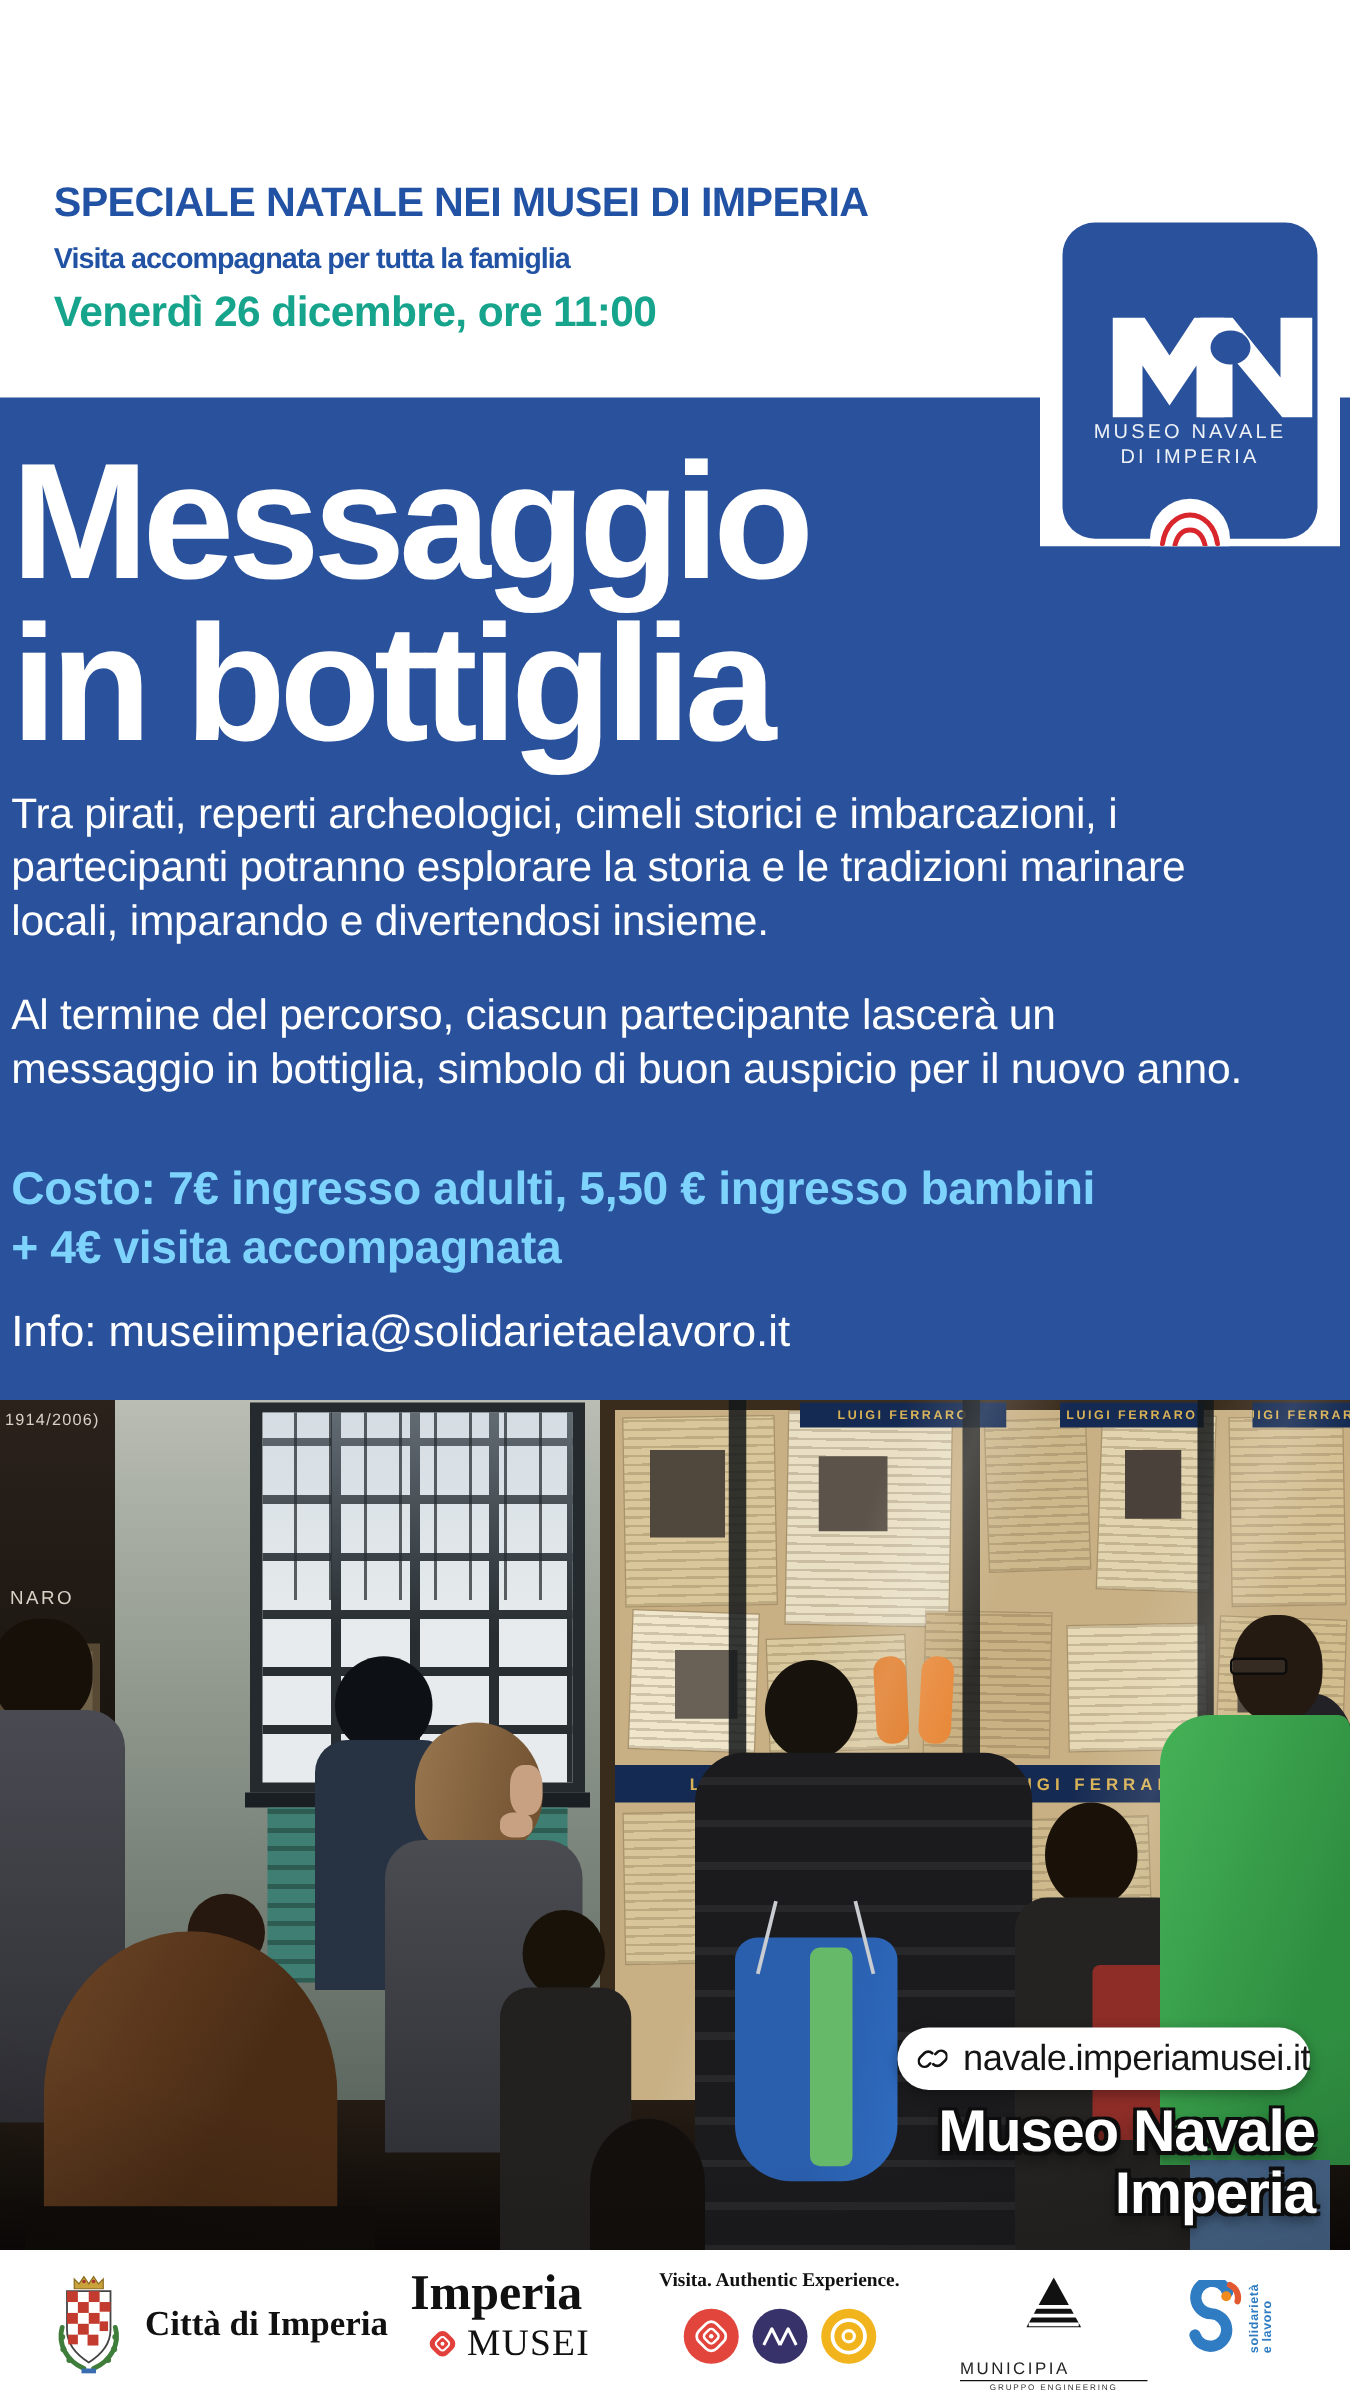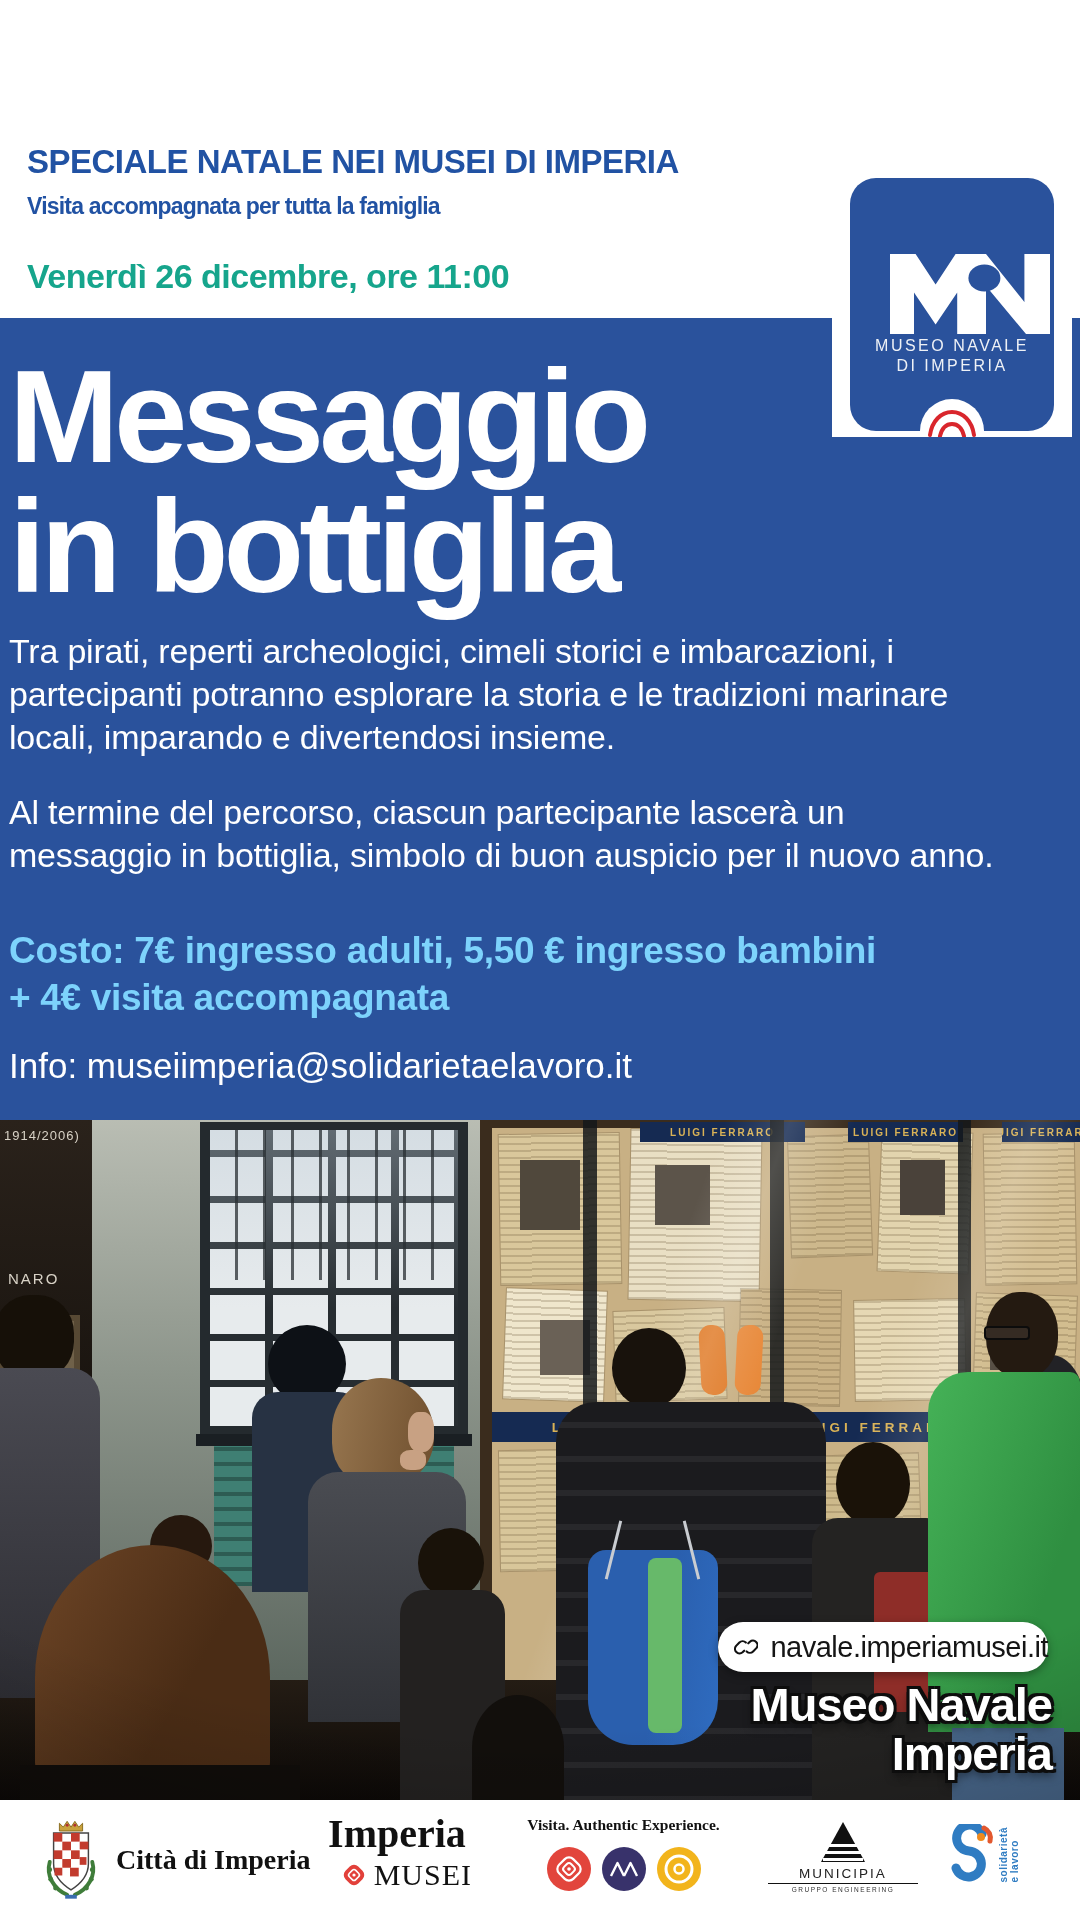--- a/index.html
+++ b/index.html
@@ -1,24 +1,24 @@
 <!DOCTYPE html>
 <html><head>
 <meta charset="utf-8">
 <style>
   html,body{margin:0;padding:0;background:#555;}
   .poster{position:relative;width:1080px;height:1920px;margin:0 auto;background:#ffffff;overflow:hidden;
           font-family:"Liberation Sans",sans-serif;}
   .abs{position:absolute;}
 
   
-  .hdr{position:absolute;left:27px;top:140px;width:700px;}
+  .hdr{position:absolute;left:43px;top:140px;width:700px;}
   .hdr-l1{font-size:33px;font-weight:800;color:#2152a3;letter-spacing:-.5px;line-height:44px;}
   .hdr-l2{font-size:23px;font-weight:700;color:#2152a3;letter-spacing:-.8px;line-height:44px;}
-  .hdr-l3{font-size:34px;font-weight:800;color:#16a58c;letter-spacing:-.5px;line-height:44px;margin-top:26px;}
+  .hdr-l3{font-size:34px;font-weight:800;color:#16a58c;letter-spacing:-.5px;line-height:44px;}
 
   
   .logo-card{position:absolute;left:832px;top:160px;width:240px;height:277px;background:#fff;overflow:hidden;z-index:5;}
   .logo-box{position:absolute;left:18px;right:18px;top:18px;bottom:6px;background:#2a529c;border-radius:26px;}
   .mn{position:absolute;left:40px;top:76px;width:160px;height:80px;}
   .logo-name{position:absolute;left:0;right:0;top:158px;text-align:center;color:#eef1f6;
              font-weight:400;font-size:16px;letter-spacing:2.5px;line-height:20px;}
   .logo-circle{position:absolute;left:88px;top:239px;width:64px;height:64px;border-radius:50%;background:#fff;}
   .logo-circle svg{position:absolute;left:6px;top:8px;}
 
@@ -51,21 +51,21 @@
   
   .footer{position:absolute;left:0;top:1800px;width:1080px;height:120px;background:#fff;}
   .fg{position:absolute;}
   .serif{font-family:"Liberation Serif",serif;}
   .citta-txt{font-size:28px;font-weight:700;color:#111;}
   .imperia-t{font-size:40px;font-weight:700;color:#111;line-height:40px;}
   .musei-row{display:flex;align-items:center;justify-content:flex-end;gap:7px;margin-top:4px;}
   .musei-t{font-size:30px;color:#111;letter-spacing:1px;}
   .auth-t{font-size:15.5px;font-weight:700;color:#111;text-align:center;}
   .circ-row{display:flex;gap:9px;justify-content:center;margin-top:12px;}
-  .muni-t{font-size:13.5px;letter-spacing:2px;color:#222;margin-top:0;text-align:center;}
+  .muni-t{font-size:13.5px;letter-spacing:2px;color:#222;margin-top:20px;}
   .muni-sub{font-size:6.5px;letter-spacing:1.5px;color:#333;text-align:center;border-top:1.5px solid #111;
             padding-top:2px;margin-top:2px;}
   .sol-txt{writing-mode:vertical-rl;transform:rotate(180deg);font-size:10px;font-weight:700;color:#2f7cc2;
            line-height:11px;letter-spacing:.5px;}
 </style>
 </head>
 <body>
 
 <div class="poster">
 

